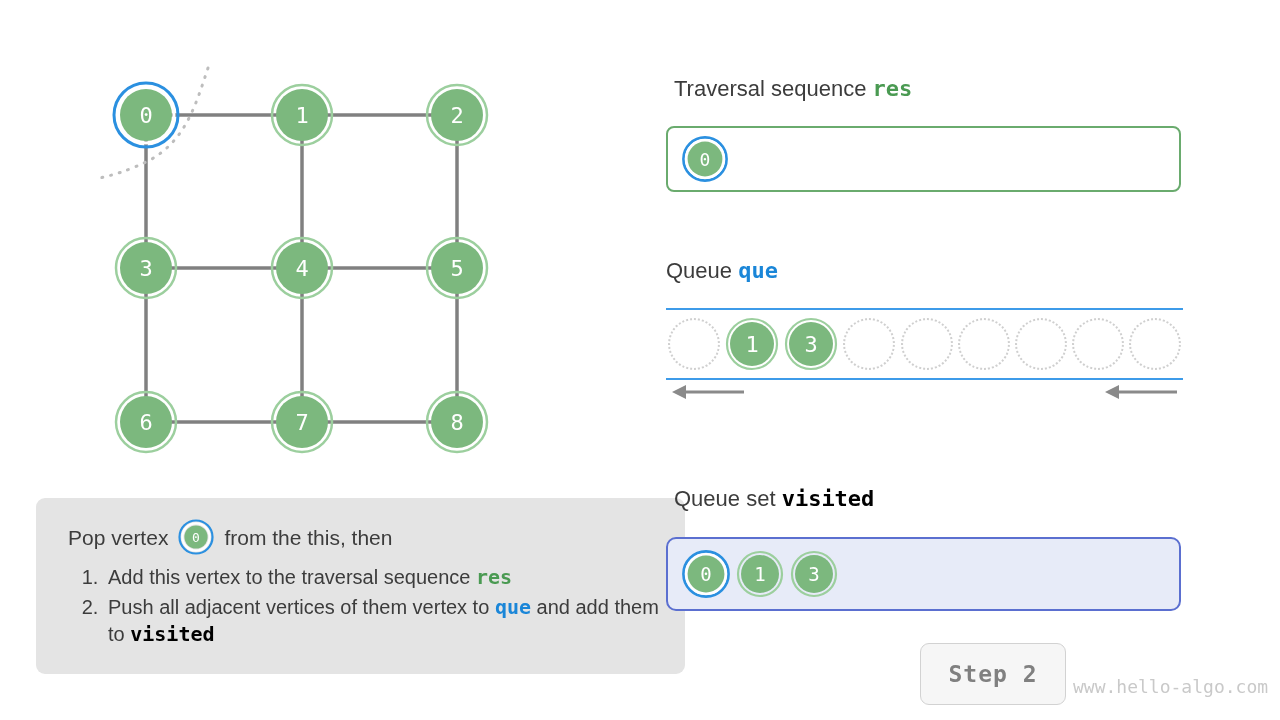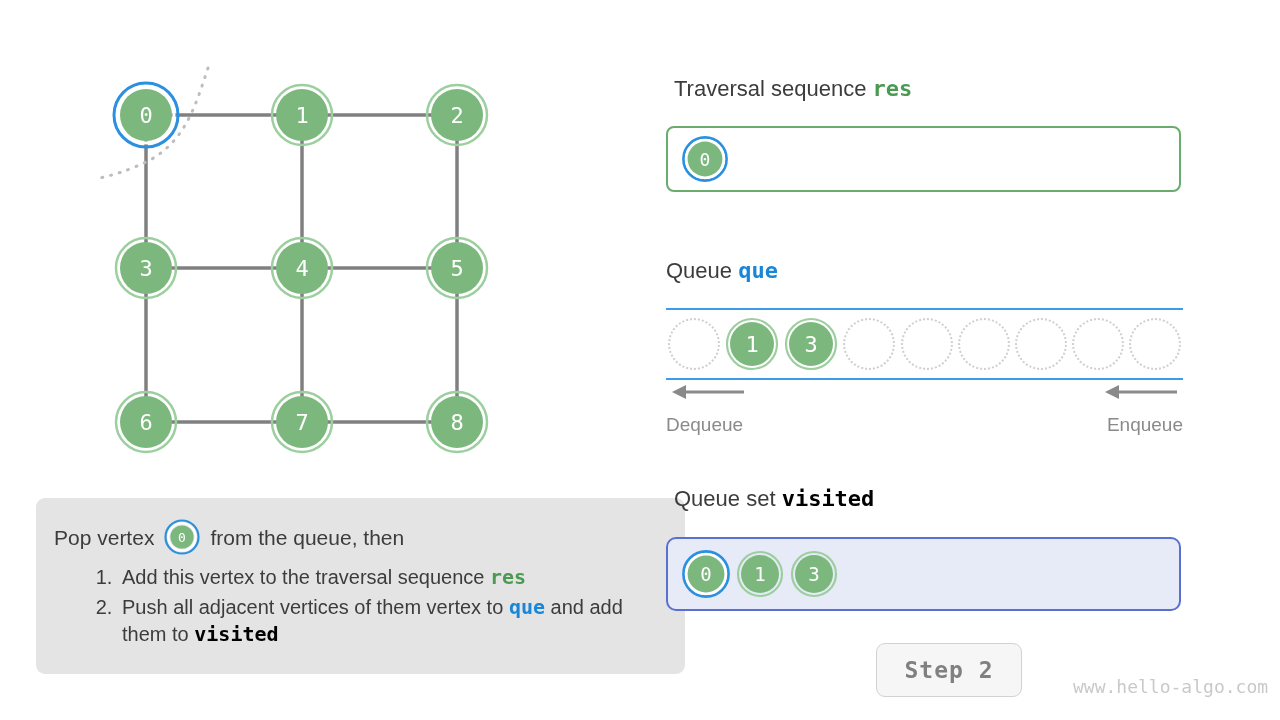--- a/index.html
+++ b/index.html
@@ -34,21 +34,21 @@
   
   #explanation-box {
     position: absolute;
     left: 36px;
     top: 498px;
     width: 649px;
     height: 176px;
     background: #e4e4e4;
     border-radius: 9px;
     box-sizing: border-box;
-    padding: 22px 26px 0 18px;
+    padding: 22px 26px 0 32px;
   }
   .exp-line1 {
     font-size: 21px;
     color: #3c3c3c;
     display: flex;
     align-items: center;
     height: 34px;
     white-space: nowrap;
   }
   .exp-line1 .txt { line-height: 1; }
@@ -60,21 +60,21 @@
     flex: 0 0 auto;
   }
   .inline-badge svg { display:block; }
   ol.exp-list {
     margin: 10px 0 0 0;
     padding-left: 36px;
     font-size: 20px;
     color: #3c3c3c;
     line-height: 1.38;
   }
-  ol.exp-list li { margin-bottom: 2px; padding-left: 4px; margin-left: 28px; }
+  ol.exp-list li { margin-bottom: 2px; padding-left: 4px; }
   .mono { font-family: "DejaVu Sans Mono", monospace; font-weight: bold; }
   .c-green { color: #4a9a52; }
   .c-blue  { color: #1a86d8; }
   .c-indigo{ color: #000000; }
 
   
   #right-col {
     position: absolute;
     left: 666px;
     top: 0;
@@ -157,22 +157,22 @@
     box-sizing: border-box;
     display: flex;
     align-items: center;
     padding-left: 14px;
     gap: 6px;
   }
 
   
   #step-button {
     position: absolute;
-    left: 876px; top: 643px;
-    width: 146px; height: 54px;
+    left: 920px; top: 643px;
+    width: 146px; height: 62px;
     background: #f6f6f6;
     border: 1px solid #d2d2d2;
     border-radius: 9px;
     box-sizing: border-box;
     display: flex; align-items: center; justify-content: center;
     font-family: "DejaVu Sans Mono", monospace;
     font-weight: bold;
     font-size: 23px;
     color: #808080;
     letter-spacing: 1px;
@@ -267,21 +267,21 @@
     <div class="exp-line1">
       <span class="txt">Pop vertex</span>
       <span class="inline-badge">
         <svg width="36" height="36" viewBox="0 0 36 36">
           <circle cx="18" cy="18" r="16.5" fill="none" stroke="#2b90e0" stroke-width="2.2"></circle>
           <circle cx="18" cy="18" r="13.6" fill="none" stroke="#ffffff" stroke-width="2.2"></circle>
           <circle cx="18" cy="18" r="11.6" fill="#7cb87e"></circle>
           <text x="18" y="18" text-anchor="middle" dominant-baseline="central" font-family="DejaVu Sans Mono, monospace" font-size="13" fill="#ffffff">0</text>
         </svg>
       </span>
-      <span class="txt">from the queue, then</span>
+      <span class="txt">from the this, then</span>
     </div>
     <ol class="exp-list">
       <li>
         <span>Add this vertex to the traversal sequence</span>
         <span class="mono c-green">res</span>
       </li>
       <li>
         <span>Push all adjacent vertices of them vertex to</span>
         <span class="mono c-blue">que</span>
         <span>and add them to</span>
@@ -335,24 +335,20 @@
     <svg id="que-arrows" width="517" height="24" viewBox="0 0 517 24">
       <g>
         <line x1="78" y1="10" x2="14" y2="10" stroke="#8a8a8a" stroke-width="3"></line>
         <polygon points="6,10 20,3 20,17" fill="#8a8a8a"></polygon>
       </g>
       <g>
         <line x1="511" y1="10" x2="447" y2="10" stroke="#8a8a8a" stroke-width="3"></line>
         <polygon points="439,10 453,3 453,17" fill="#8a8a8a"></polygon>
       </g>
     </svg>
-    <div id="que-labels">
-      <span>Dequeue</span>
-      <span>Enqueue</span>
-    </div>
 
     <div id="vis-title" class="sec-title">
       <span>Queue set</span>
       <span class="mono c-indigo">visited</span>
     </div>
     <div id="vis-box">
         <svg width="48" height="48" viewBox="0 0 48 48" class="tok">
           <circle cx="24" cy="24" r="22.6" fill="none" stroke="#2b90e0" stroke-width="2.6"></circle>
           <circle cx="24" cy="24" r="19.8" fill="none" stroke="#ffffff" stroke-width="2.6"></circle>
           <circle cx="24" cy="24" r="18.4" fill="#7cb87e"></circle>

